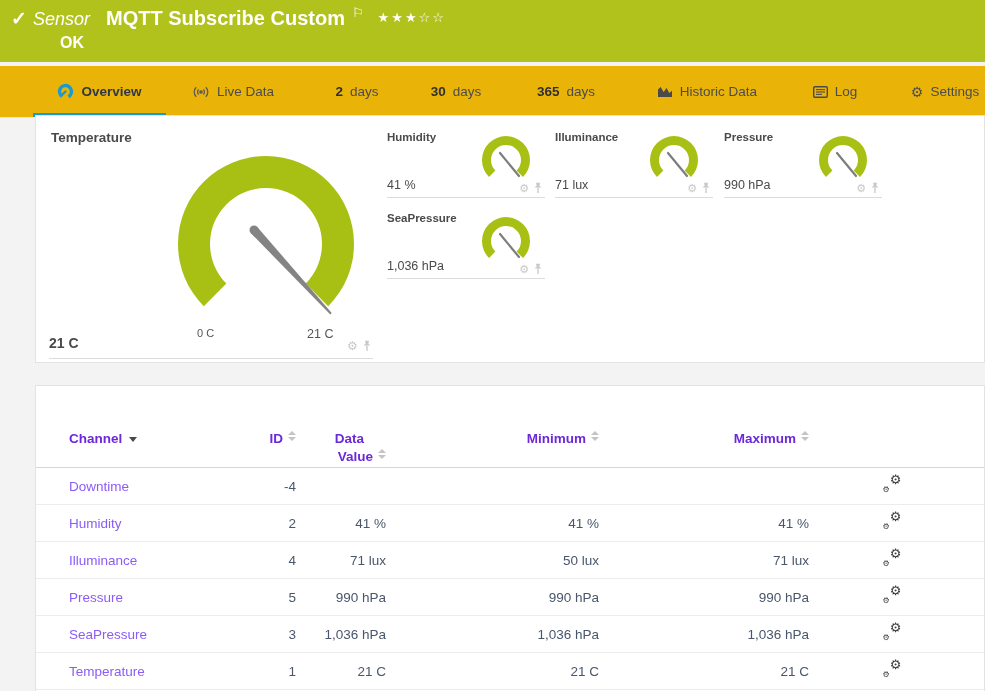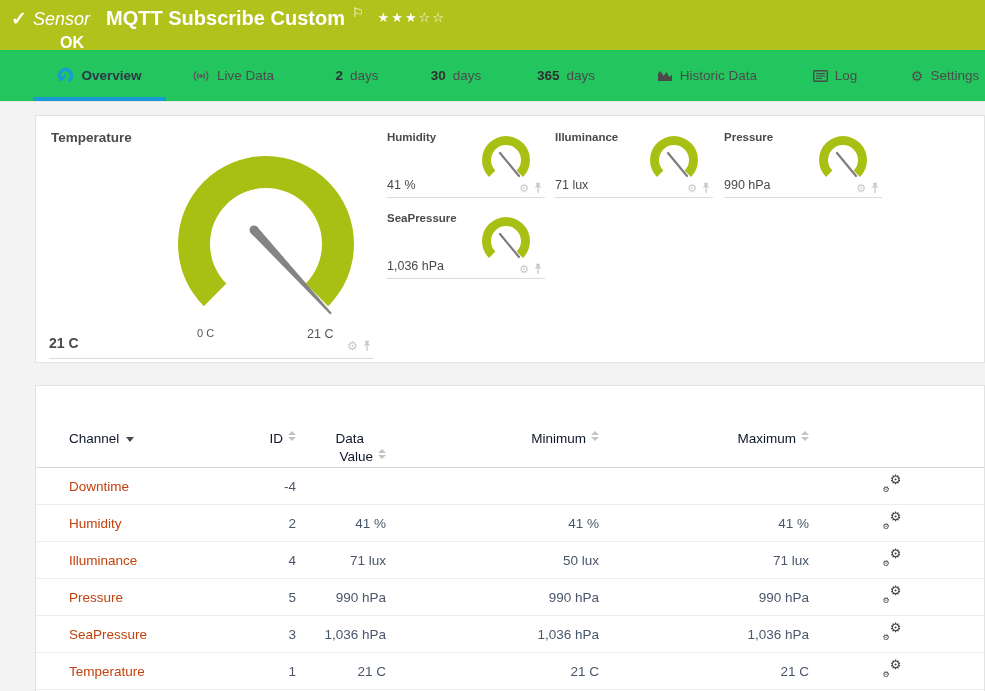--- a/index.html
+++ b/index.html
@@ -10,21 +10,21 @@
   
   .sensor-header{position:absolute;top:0;left:0;width:985px;height:62px;background:#b2c21c;color:#fff}
   .check{position:absolute;left:11px;top:7px;font-size:19px;font-weight:bold}
   .title-row{position:absolute;left:33px;top:6px;display:flex;align-items:flex-start;white-space:nowrap}
   .kind{font-style:italic;font-size:18px;padding-top:3px}
   .s-title{font-weight:bold;font-size:20px;margin-left:16px;padding-top:1px}
   .flag{font-size:13px;margin-left:7px;margin-top:-1px;cursor:pointer}
   .stars{margin-left:14px;font-size:13px;letter-spacing:2px;margin-top:4px;cursor:pointer}
   .status{position:absolute;left:60px;top:34px;font-weight:bold;font-size:16px}
   
-  .tabbar{position:absolute;top:50px;left:0;width:985px;height:51px;background:#22c55e;border-bottom:1px solid #e7e7e7}
+  .tabbar{position:absolute;top:66px;left:0;width:985px;height:51px;background:#eab308;border-bottom:1px solid #e7e7e7}
   .tab{position:absolute;top:0;height:51px;display:flex;align-items:center;justify-content:center;gap:7px;
        font-size:13.5px;color:#4c4c4c;cursor:pointer;box-sizing:border-box}
   .tab .num{font-weight:bold;color:#303030}
   .tab.active{color:#2e3847;font-weight:bold}
   .tab.active::after{content:"";position:absolute;left:0;bottom:0;width:100%;height:4px;background:#1a9ad2}
   #tab-overview{left:33px;width:133px}
   #tab-live{left:183px;width:100px}
   #tab-2d{left:328px;width:58px}
   #tab-30d{left:423px;width:66px}
   #tab-365d{left:528px;width:76px}
@@ -53,27 +53,27 @@
   #mini-2{left:688px;top:12px}
   #mini-3{left:351px;top:93px}
   .mini .g-name{position:absolute;left:0;top:3px;font-size:11.5px;font-weight:bold;color:#4a4a4a}
   .mini .g-svg{position:absolute;left:88px;top:6px}
   .mini .g-value{position:absolute;left:0;bottom:5px;font-size:12.5px;color:#4a4a4a}
   .mini .g-icons{position:absolute;right:2px;bottom:3px}
   .mini .g-icons .gear-mini{font-size:11px}
   
   .t-head,.t-row{display:grid;grid-template-columns:160px 67px 90px 213px 210px 150px;padding-left:33px}
   .t-head{height:82px;box-sizing:border-box;padding-top:44px;border-bottom:1px solid #d6d6d6;align-items:start;
-          font-size:13.5px;font-weight:normal;color:#0f172a}
+          font-size:13.5px;font-weight:bold;color:#6d28d9}
   .t-head .hc{cursor:pointer;line-height:18px}
   .t-row{height:36px;align-items:center;border-bottom:1px solid #ececec;font-size:13.5px}
   .c-l{text-align:left}
   .c-r{text-align:right}
   .c-c{text-align:center}
-  .chan{color:#c2410c}
+  .chan{color:#8b5cf6}
   .val{color:#49566b}
   
   .sort{display:inline-block;vertical-align:2px;margin-left:5px}
   .sort i{display:block;width:0;height:0;border-left:4px solid transparent;border-right:4px solid transparent}
   .sort .up{border-bottom:4px solid #c4c4c4;margin-bottom:2px}
   .sort .dn{border-top:4px solid #c4c4c4}
   .caret-down{display:inline-block;width:0;height:0;border-left:4.5px solid transparent;border-right:4.5px solid transparent;
               border-top:5px solid #4a4a4a;margin-left:7px;vertical-align:1px}
   
   .chan-gear{position:relative;width:19px;height:17px;display:inline-block;color:#3d3d3d;cursor:pointer;margin-left:16px}

